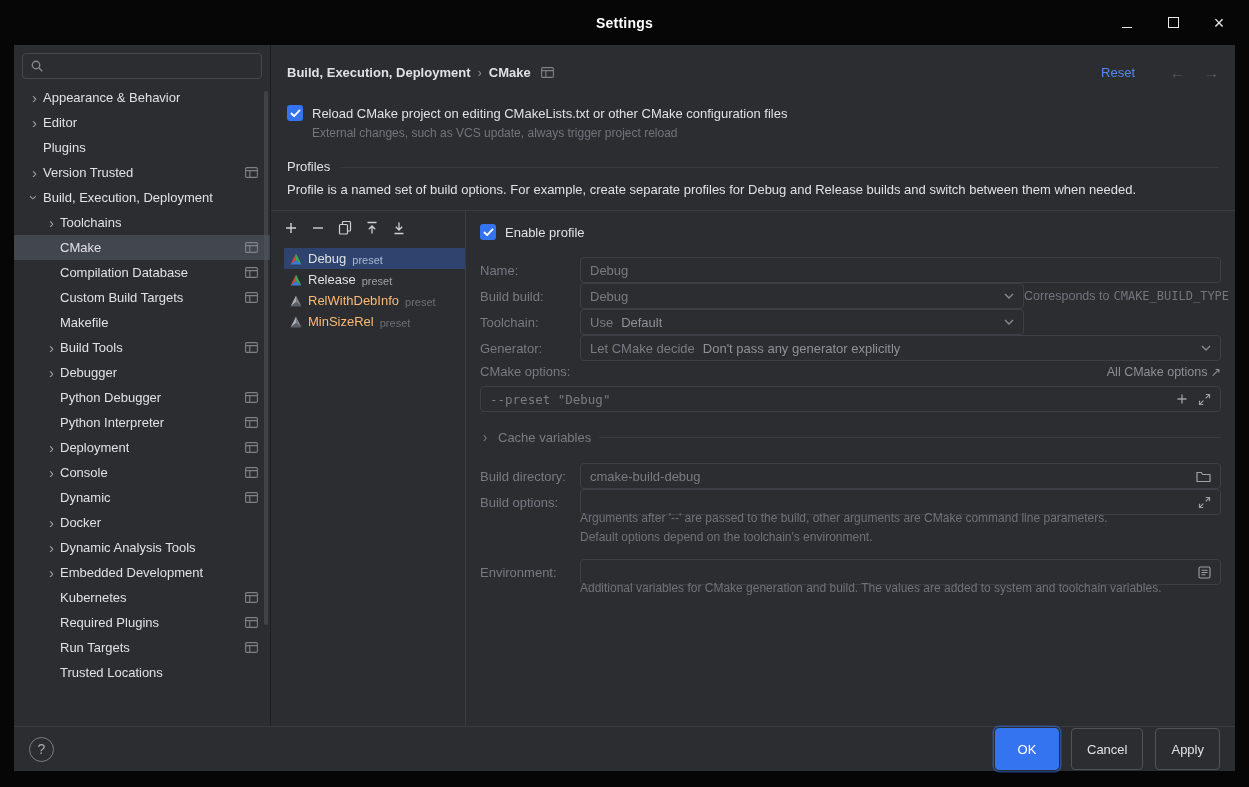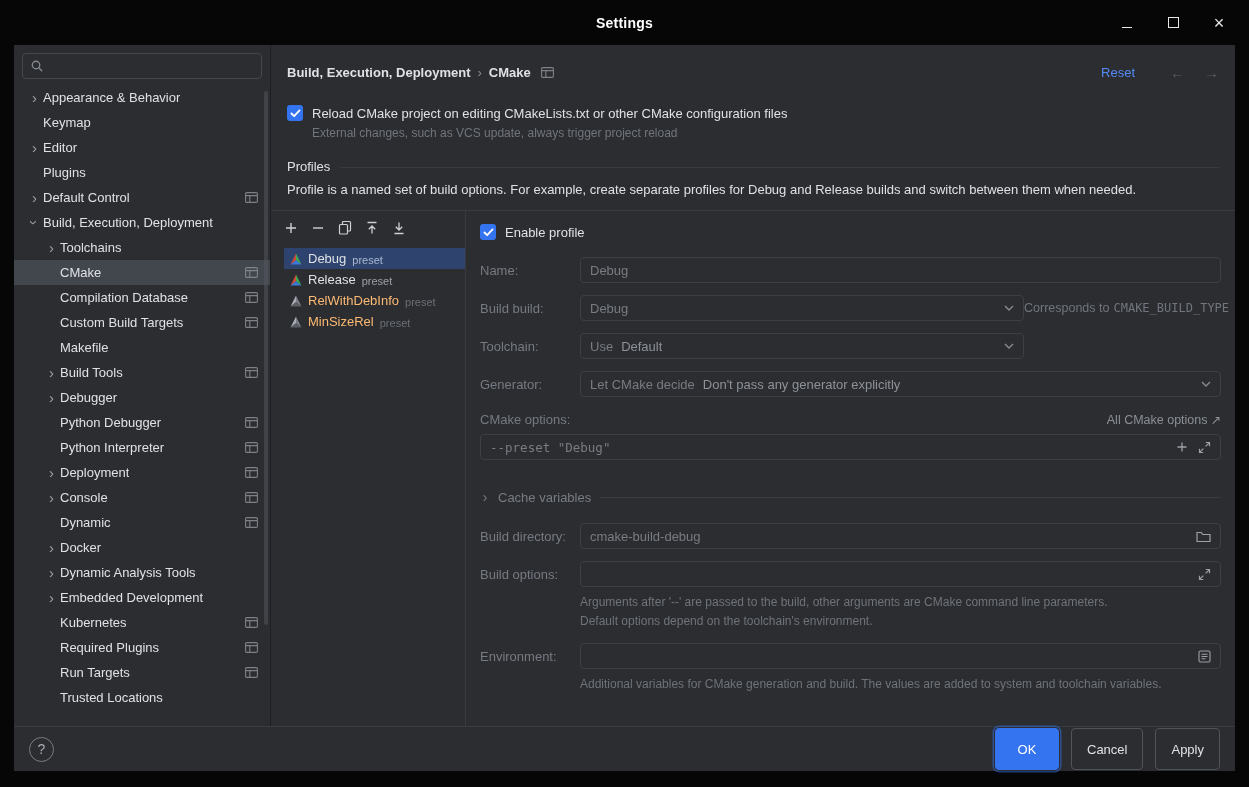--- a/index.html
+++ b/index.html
@@ -49,21 +49,21 @@
   .profile-row{height:21px;display:flex;align-items:center;margin-left:13px;padding:0 4px 0 6px;gap:6px;cursor:pointer;white-space:nowrap}
   .profile-row.selected{background:#2e436e}
   .profile-icon{display:inline-flex;flex:0 0 12px}
   .profile-name{color:#dfe1e5}
   .profile-row.disabled .profile-name{color:#fdba74}
   .preset-tag{font-size:11px;color:#9da0a8;position:relative;top:1px}
   .profile-row.disabled .preset-tag{color:#6b6f76}
   .profile-row.selected .preset-tag{color:#aab8d2}
   .form-col{flex:1;padding:13px 14px 0 14px;min-width:0;display:flex;flex-direction:column}
   .enable-row{display:flex;align-items:center;gap:9px;margin-bottom:17px}
-  .frow{display:flex;align-items:center;margin-bottom:12px}
+  .frow{display:flex;align-items:center;margin-bottom:0}
   .flabel{width:100px;flex:0 0 100px;color:#767a82}
   .ffield{height:24px;border:1px solid #3c3f45;border-radius:4px;display:flex;align-items:center;padding:0 9px;color:#787c83;background:transparent;min-width:0}
   .fval{white-space:nowrap;overflow:hidden}
   .fval2{margin-left:8px;color:#8d9198}
   .w-full{flex:1 1 auto;min-width:0}
   .w-med{width:424px;flex:0 0 424px}
   .combo-chev{margin-left:auto;display:inline-flex;padding-left:8px}
   .right-hint{margin-left:auto;color:#71757d;font-size:12.5px;white-space:nowrap}
   .right-hint code{font-family:"DejaVu Sans Mono","Liberation Mono",monospace;font-size:12px;margin-left:4px}
   .opts-label-row{display:flex;align-items:center;margin-bottom:7px;margin-top:3px}
@@ -109,34 +109,30 @@
               </svg>
             </span>
           <input class="sinput" placeholder="" style="">
         </div>
         <div class="tree" id="tree">
             <div class="tree-row lvl0">
               <span class="chev">›</span>
               <span class="tree-label">Appearance &amp; Behavior</span>
             </div>
             <div class="tree-row lvl0">
-              <span class="chev"></span>
-              <span class="tree-label">Keymap</span>
+              <span class="chev">›</span>
+              <span class="tree-label">Editor</span>
             </div>
             <div class="tree-row lvl0">
-              <span class="chev">›</span>
-              <span class="tree-label">Editor</span>
+              <span class="chev"></span>
+              <span class="tree-label">Plugins</span>
             </div>
             <div class="tree-row lvl0">
-              <span class="chev"></span>
-              <span class="tree-label">Plugins</span>
-            </div>
-            <div class="tree-row lvl0">
-              <span class="chev">›</span>
-              <span class="tree-label">Default Control</span>
+              <span class="chev">›</span>
+              <span class="tree-label">Version Trusted</span>
               <span class="row-trailing">
                 <svg width="13" height="11" viewBox="0 0 13 11" stroke="#868a91" stroke-width="1.1" fill="none">
                   <rect x="0.6" y="0.6" width="11.8" height="9.8" rx="1.2"></rect>
                   <path d="M0.6 3.6h11.8M4.8 3.6v6.8"></path>
                 </svg>
               </span>
             </div>
             <div class="tree-row lvl0">
               <span class="chev expanded">›</span>
               <span class="tree-label">Build, Execution, Deployment</span>

